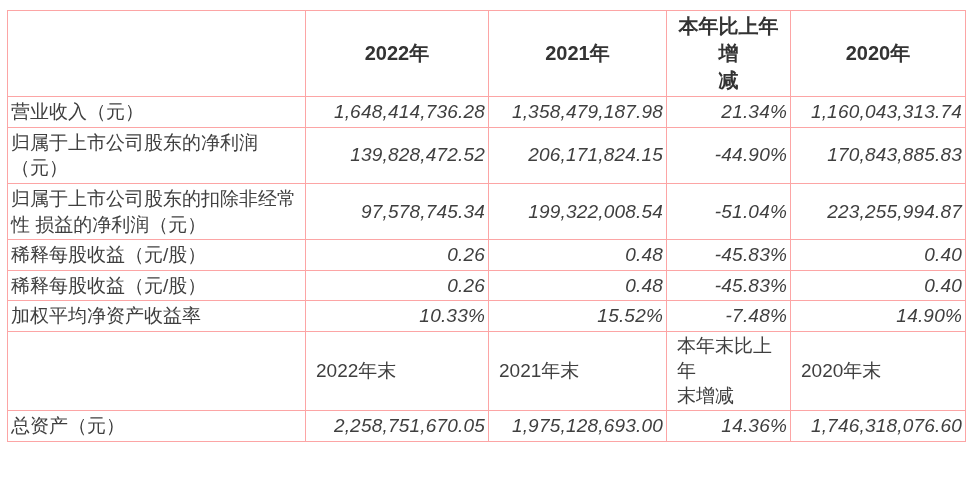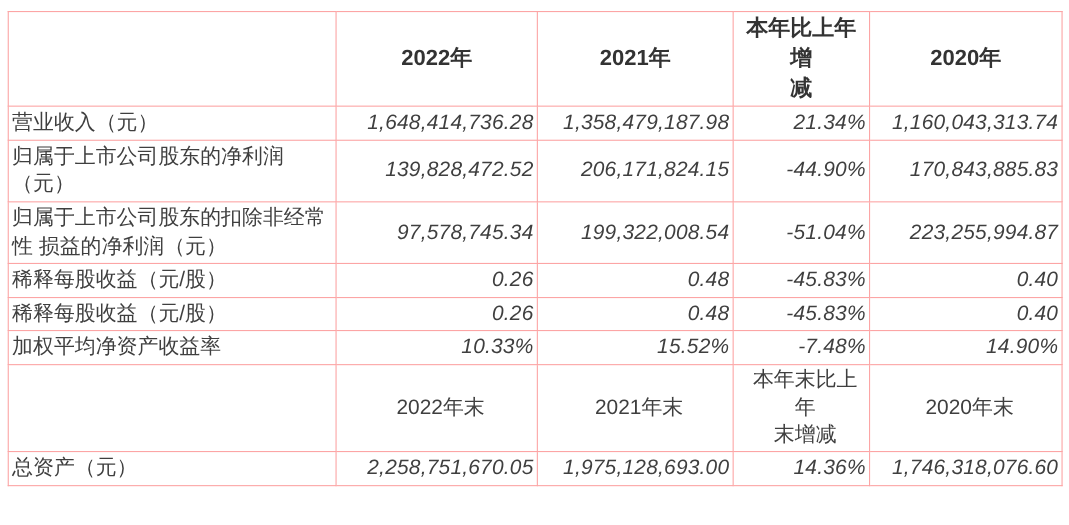--- a/index.html
+++ b/index.html
@@ -39,21 +39,21 @@
   tr.hdr1 td {
     font-weight: bold;
     text-align: center;
     color: #333333;
     font-size: 20px;
     white-space: pre-line;
     line-height: 1.35;
   }
   
   tr.hdr2 td {
-    text-align: center;
+    text-align: left;
     font-size: 19px;
     color: #3f3f3f;
     white-space: pre-line;
     line-height: 1.3;
     padding-left: 10px;
   }
   tr.hdr2 td.first { padding-left: 3px; }
   td.label {
     text-align: left;
     padding-left: 3px;

